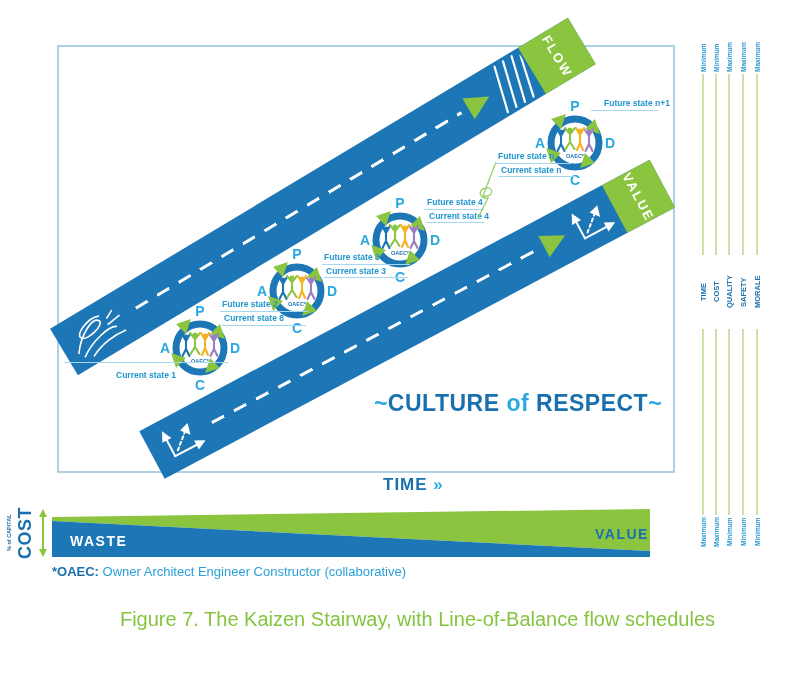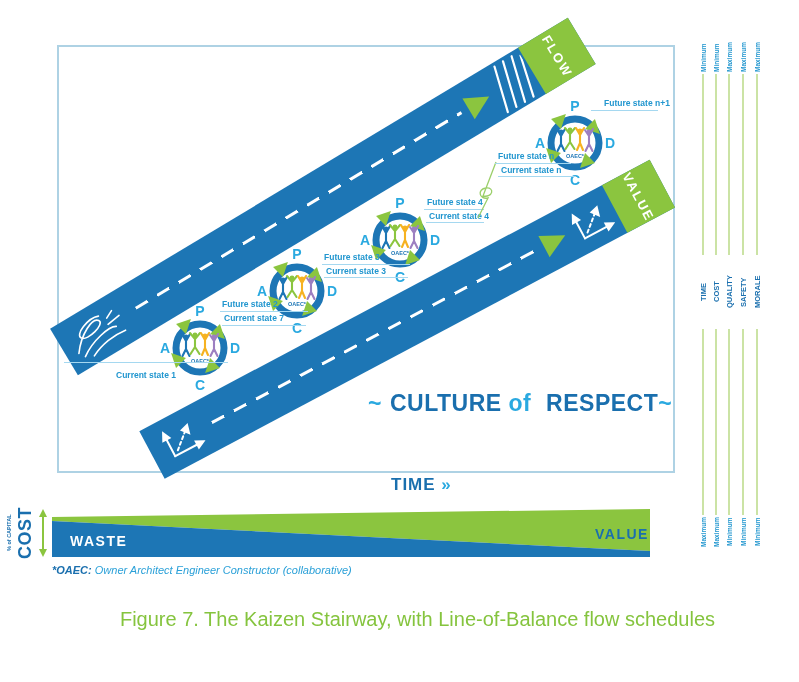--- a/index.html
+++ b/index.html
@@ -21,39 +21,39 @@
   .bandhead span{transform:rotate(90deg);color:#fff;font-weight:bold;font-size:13px;
                  letter-spacing:2px;}
   
   .pdca{position:absolute;width:96px;height:96px;}
   
   .slabel{position:absolute;color:#2196cf;font-size:8.5px;font-weight:bold;white-space:nowrap;}
   .sline{position:absolute;height:1px;background:#a5d8f0;}
   
   #culture{left:368px;top:390px;width:300px;text-align:center;font-size:23px;font-weight:bold;
            letter-spacing:.5px;white-space:nowrap;}
-  .dkblue{color:#1a6fae;margin-left:8px;} .ltblue{color:#2aa9e0;}
+  .dkblue{color:#1a6fae;} .ltblue{color:#2aa9e0;}
   #timeaxis{left:383px;top:475px;font-size:17px;font-weight:bold;letter-spacing:1px;}
   
   .vtext{position:absolute;writing-mode:vertical-rl;transform:rotate(180deg);display:flex;
          align-items:center;color:#2196cf;font-weight:bold;white-space:nowrap;}
   .cba-top{top:24px;width:16px;height:48px;font-size:6.5px;justify-content:flex-start;}
   .cba-bot{top:517px;width:16px;height:50px;font-size:6.5px;justify-content:flex-end;}
   .cba-name{top:254px;width:18px;height:76px;font-size:7.5px;color:#1a6fae;justify-content:center;}
   .cba-line{position:absolute;width:2px;background:#cbe3a5;}
   .cba-up{top:74px;height:181px;} .cba-low{top:329px;height:186px;}
   
   #waste-txt{left:70px;top:533px;color:#fff;font-weight:bold;font-size:14px;letter-spacing:1.5px;}
   #value-txt{left:595px;top:526px;color:#1a6fae;font-weight:bold;font-size:14px;letter-spacing:1.5px;}
   #cost-big{left:14px;top:509px;width:22px;height:48px;font-size:18px;color:#1a6fae;
             justify-content:center;letter-spacing:.5px;}
   #cost-small{left:3px;top:509px;width:11px;height:48px;font-size:5.5px;color:#1a6fae;
               justify-content:center;}
   
-  #footnote{left:52px;top:564px;font-size:11px;color:#2aa0d8;font-style:italic;}
+  #footnote{left:52px;top:564px;font-size:13px;color:#2aa0d8;}
   #footnote b{color:#1a6fae;}
   #caption{left:0;top:606px;width:799px;text-align:center;color:#85c43e;font-size:20px;
            line-height:1.32;margin-left:18px;}
   svg text{font-family:"Liberation Sans",sans-serif;}
 </style>
 </head>
 <body>
 
 <div id="canvas">
 
@@ -257,21 +257,21 @@
       </g>
       <text x="48" y="63" fill="#1d76b5" font-size="5.5" font-weight="bold" text-anchor="middle">OAEC*</text>
     </svg>
   </div>
 
   <div class="sline" style="left:64px;top:362px;width:164px"></div>
   <div class="slabel" style="left:116px;top:370px">Current state 1</div>
 
   <div class="slabel" style="left:222px;top:299px">Future state 2</div>
   <div class="sline" style="left:220px;top:311px;width:88px"></div>
-  <div class="slabel" style="left:224px;top:313px">Current state 7</div>
+  <div class="slabel" style="left:224px;top:313px">Current state 8</div>
   <div class="sline" style="left:222px;top:325px;width:84px"></div>
 
   <div class="slabel" style="left:324px;top:252px">Future state 3</div>
   <div class="sline" style="left:322px;top:264px;width:88px"></div>
   <div class="slabel" style="left:326px;top:266px">Current state 3</div>
   <div class="sline" style="left:324px;top:277px;width:84px"></div>
 
   <div class="slabel" style="left:427px;top:197px">Future state 4</div>
   <div class="sline" style="left:424px;top:209px;width:60px"></div>
   <div class="slabel" style="left:429px;top:211px">Current state 4</div>

